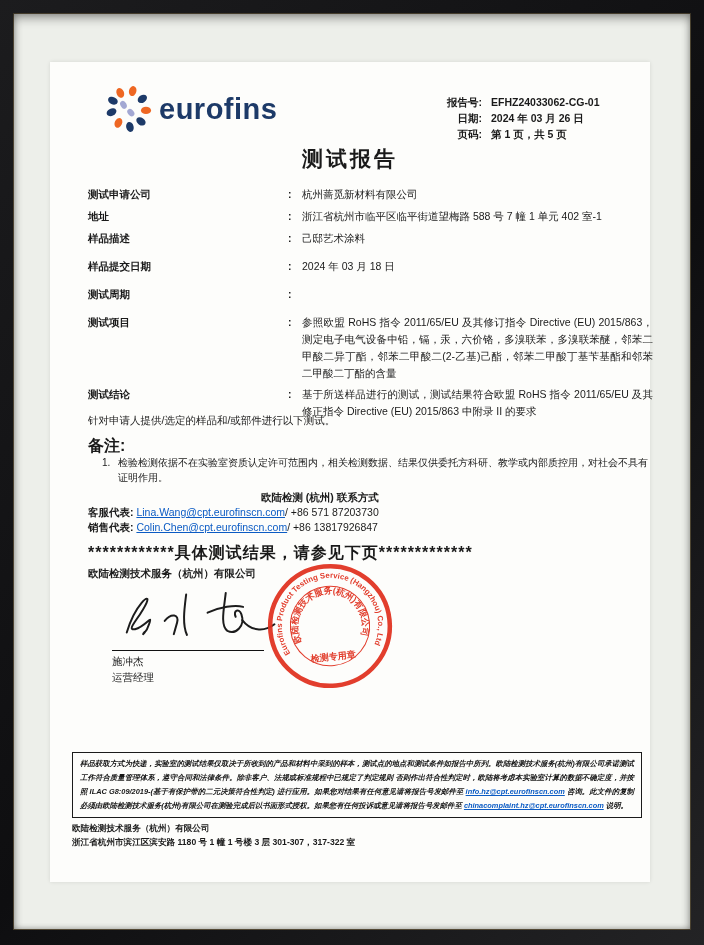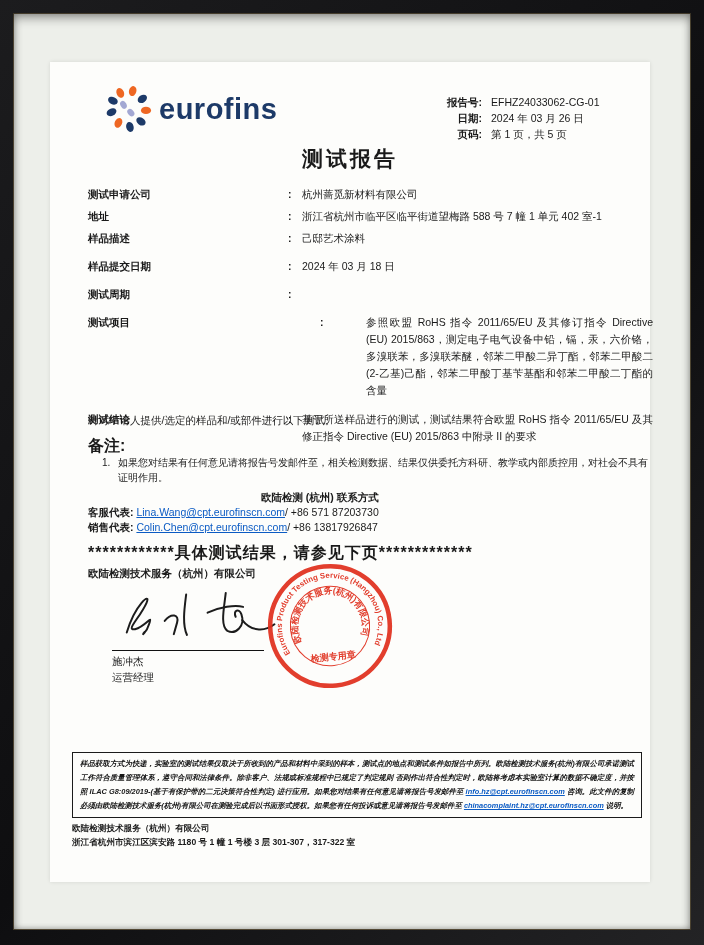--- a/index.html
+++ b/index.html
@@ -26,27 +26,27 @@
     box-shadow: 0 0 4px rgba(0,0,0,0.10);
     color: #1a1a1a;
   }
   
   .logo { position: absolute; left: 56px; top: 24px; display: flex; align-items: center; }
   .logo-dots { width: 46px; height: 46px; margin-right: 7px; }
   .logo-word { font-size: 29px; font-weight: 600; color: #1d3a68; letter-spacing: 0.5px; line-height: 1; }
   .meta { position: absolute; left: 330px; top: 32px; width: 262px; font-size: 10.5px; line-height: 16px; }
   .meta-row { display: flex; }
   .meta-label { width: 102px; text-align: right; font-weight: bold; }
-  .meta-value { margin-left: 9px; font-weight: normal; }
+  .meta-value { margin-left: 9px; font-weight: bold; }
   .doc-title { position: absolute; left: 0; top: 83px; width: 100%; text-align: center;
     font-size: 21px; font-weight: bold; letter-spacing: 3px; }
   
   .content { position: absolute; left: 38px; top: 124px; width: 565px; font-size: 10.5px; line-height: 17px; }
   .field-row { display: flex; }
-  .fr-g5 { margin-bottom: 5px; } .fr-g11 { margin-bottom: 11px; } .fr-g2 { margin-bottom: 12px; gap: 32px; }
+  .fr-g5 { margin-bottom: 5px; } .fr-g11 { margin-bottom: 11px; } .fr-g2 { margin-bottom: 4px; }
   .field-label { width: 200px; font-weight: bold; flex: 0 0 auto; }
   .field-colon { width: 14px; font-weight: bold; flex: 0 0 auto; }
   .field-value { flex: 1; text-align: justify; }
   .intro-line { position: absolute; left: 38px; top: 352px; font-size: 10.5px; }
   .notes { position: absolute; left: 38px; top: 376px; width: 565px; font-size: 10px; line-height: 15px; }
   .notes-heading { font-weight: bold; font-size: 16px; margin-bottom: 2px; }
   .note-item { display: flex; padding-left: 14px; }
   .note-index { width: 16px; flex: 0 0 auto; }
   .note-text { flex: 1; }
   .contact { position: absolute; left: 38px; top: 428px; font-size: 10.5px; line-height: 14px; }
@@ -154,21 +154,21 @@
         <span class="field-value">基于所送样品进行的测试，测试结果符合欧盟 RoHS 指令 2011/65/EU 及其修正指令 Directive (EU) 2015/863 中附录 II 的要求</span>
       </div>
     </div>
 
     <div class="intro-line">针对申请人提供/选定的样品和/或部件进行以下测试。</div>
 
     <div class="notes">
       <div class="notes-heading">备注:</div>
       <div class="note-item">
         <span class="note-index">1.</span>
-        <span class="note-text">如果您对结果有任何意见请将报告号发邮件至，相关检测数据、结果仅供委托方科研、教学或内部质控用，对社会不具有证明作用。</span>
+        <span class="note-text">检验检测依据不在实验室资质认定许可范围内，相关检测数据、结果仅供委托方科研、教学或内部质控用，对社会不具有证明作用。</span>
       </div>
     </div>
 
     <div class="contact">
       <div class="contact-title">欧陆检测 (杭州) 联系方式</div>
       <div class="contact-row">
         <span class="contact-label">客服代表:</span>
         <a class="email" href="#">Lina.Wang@cpt.eurofinscn.com</a><span>/ +86 571 87203730</span>
       </div>
       <div class="contact-row">

